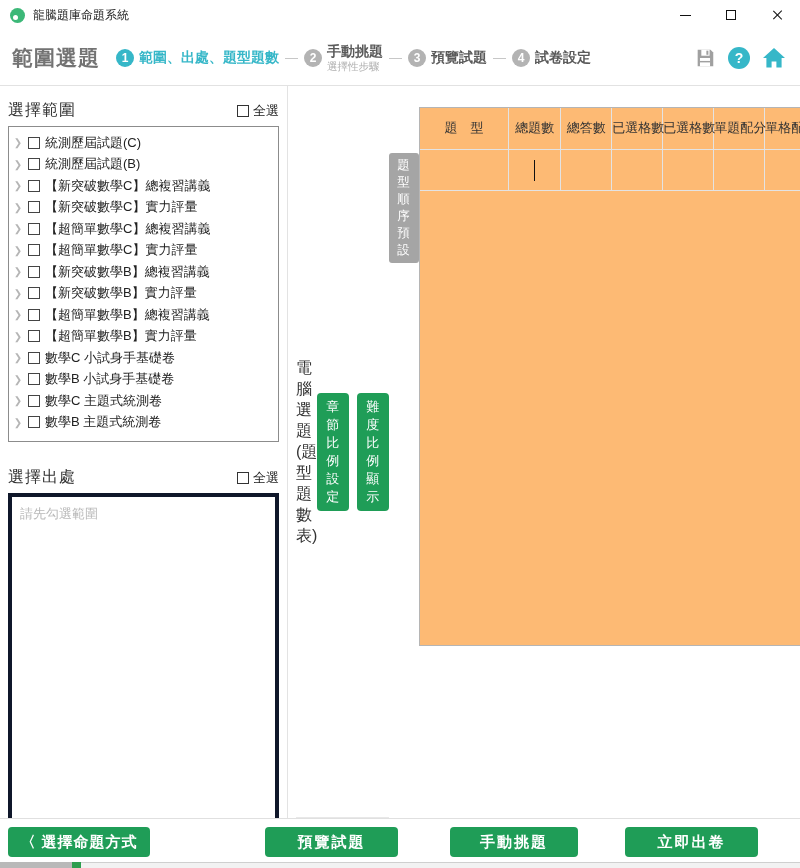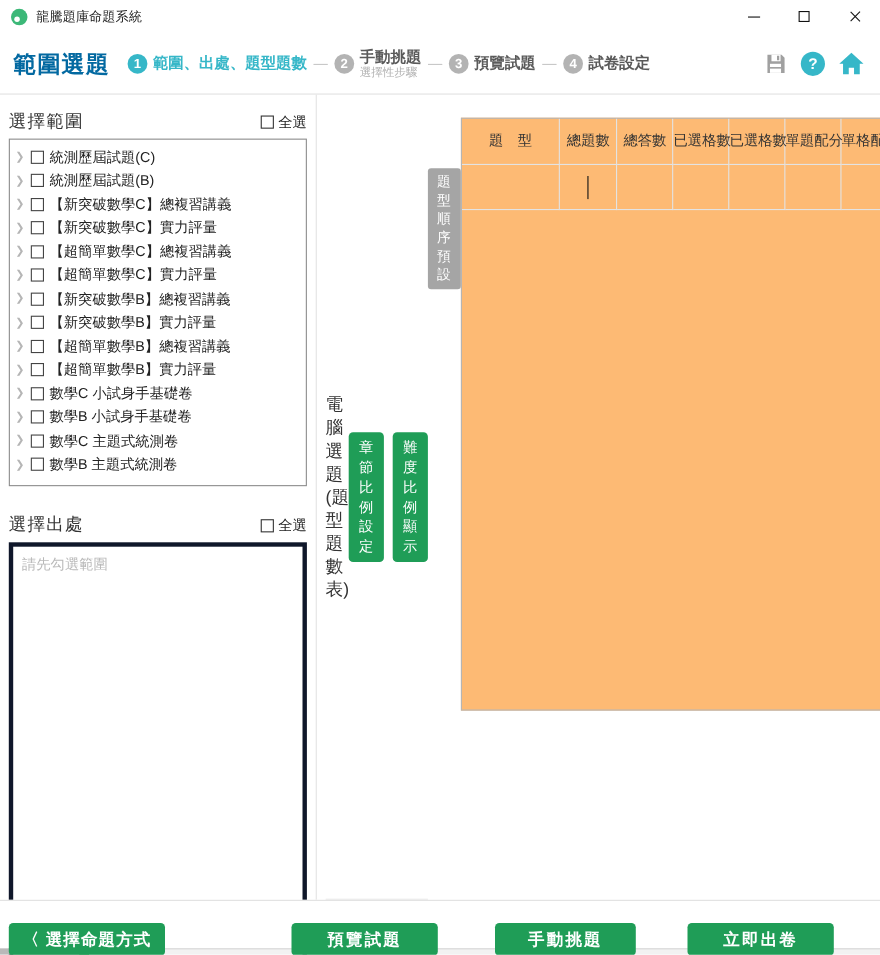--- a/index.html
+++ b/index.html
@@ -17,21 +17,21 @@
   .wc { width:46px; height:30px; display:flex; align-items:center; justify-content:center; cursor:default; }
   .min-glyph { width:11px; height:0; border-bottom:1.5px solid #111; display:block; }
   .max-glyph { width:10px; height:10px; border:1.2px solid #111; display:block; }
   .close-glyph { position:relative; width:12px; height:12px; display:block; }
   .close-glyph::before,.close-glyph::after { content:""; position:absolute; left:5.5px; top:0; width:1.4px; height:12px; background:#111; }
   .close-glyph::before { transform:rotate(45deg); }
   .close-glyph::after { transform:rotate(-45deg); }
 
   
   .header { height:56px; flex:0 0 auto; display:flex; align-items:center; padding:0 14px 0 12px; border-bottom:1px solid #e2e2e2; }
-  .pagetitle { font-size:21px; font-weight:bold; color:#0369a1; letter-spacing:1px; }
+  .pagetitle { font-size:21px; font-weight:bold; color:#737373; letter-spacing:1px; }
   .steps { display:flex; align-items:center; margin-left:16px; }
   .stepcircle { width:18px; height:18px; border-radius:50%; background:#b3b3b3; color:#fff; font-size:12px; font-weight:bold;
     display:inline-flex; align-items:center; justify-content:center; margin-right:5px; flex:0 0 auto; }
   .step { display:flex; align-items:center; }
   .step.active .stepcircle { background:#36b7c8; }
   .slabel { font-size:14px; font-weight:bold; color:#5a5a5a; white-space:nowrap; }
   .step.active .slabel { color:#36b7c8; }
   .scol { display:flex; flex-direction:column; line-height:1.15; }
   .ssub { font-size:10.5px; color:#b0b0b0; font-weight:normal; }
   .dash { color:#c0c0c0; font-size:13px; margin:0 6px; }
@@ -72,21 +72,21 @@
   .qtable th:first-child, .qtable td:first-child { border-left:none; }
   .qtable th:last-child, .qtable td:last-child { border-right:none; }
   .caretcell { position:relative; }
   .caret { position:absolute; left:25px; top:10px; width:1px; height:21px; background:#111; }
   .totalbox { margin-top:16px; border:1px solid #b5b5b5; height:38px; background:#fff; }
   .ttable td { border-right:1px solid #ddd; height:36px; font-size:14px; color:#333; text-align:center; letter-spacing:2px; }
   .ttable td:last-child { border-right:none; }
 
   
   .footer { height:44px; flex:0 0 auto; border-top:1px solid #e0e0e0; position:relative; background:#fff; }
-  .gbtn { position:absolute; top:20px; height:30px; background:#1f9d57; color:#fff; border:none; border-radius:4px;
+  .gbtn { position:absolute; top:8px; height:30px; background:#1f9d57; color:#fff; border:none; border-radius:4px;
     font-size:15px; font-weight:bold; font-family:inherit; letter-spacing:2px; cursor:pointer; }
   .btn-back { left:8px; width:142px; letter-spacing:1px; }
   .btn-preview { left:265px; width:133px; }
   .btn-manual { left:450px; width:128px; }
   .btn-generate { left:625px; width:133px; }
 
   
   .sliver { height:6px; flex:0 0 auto; display:flex; }
   .sliver .s1 { width:72px; background:#b9b9b9; }
   .sliver .s2 { width:9px; background:#2e9e4f; }

